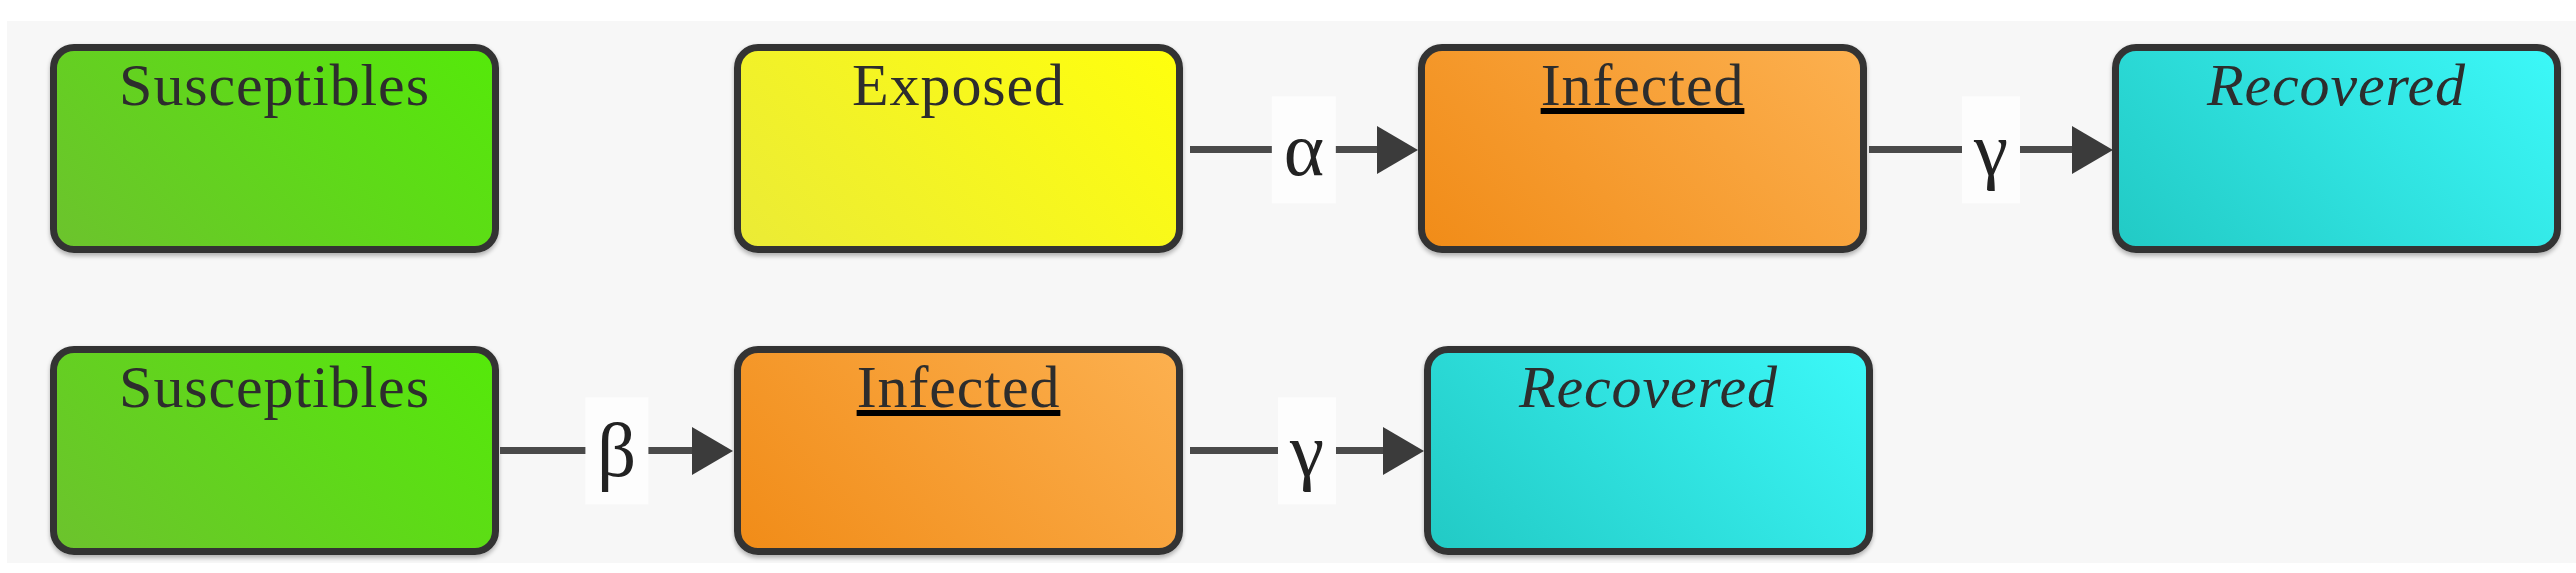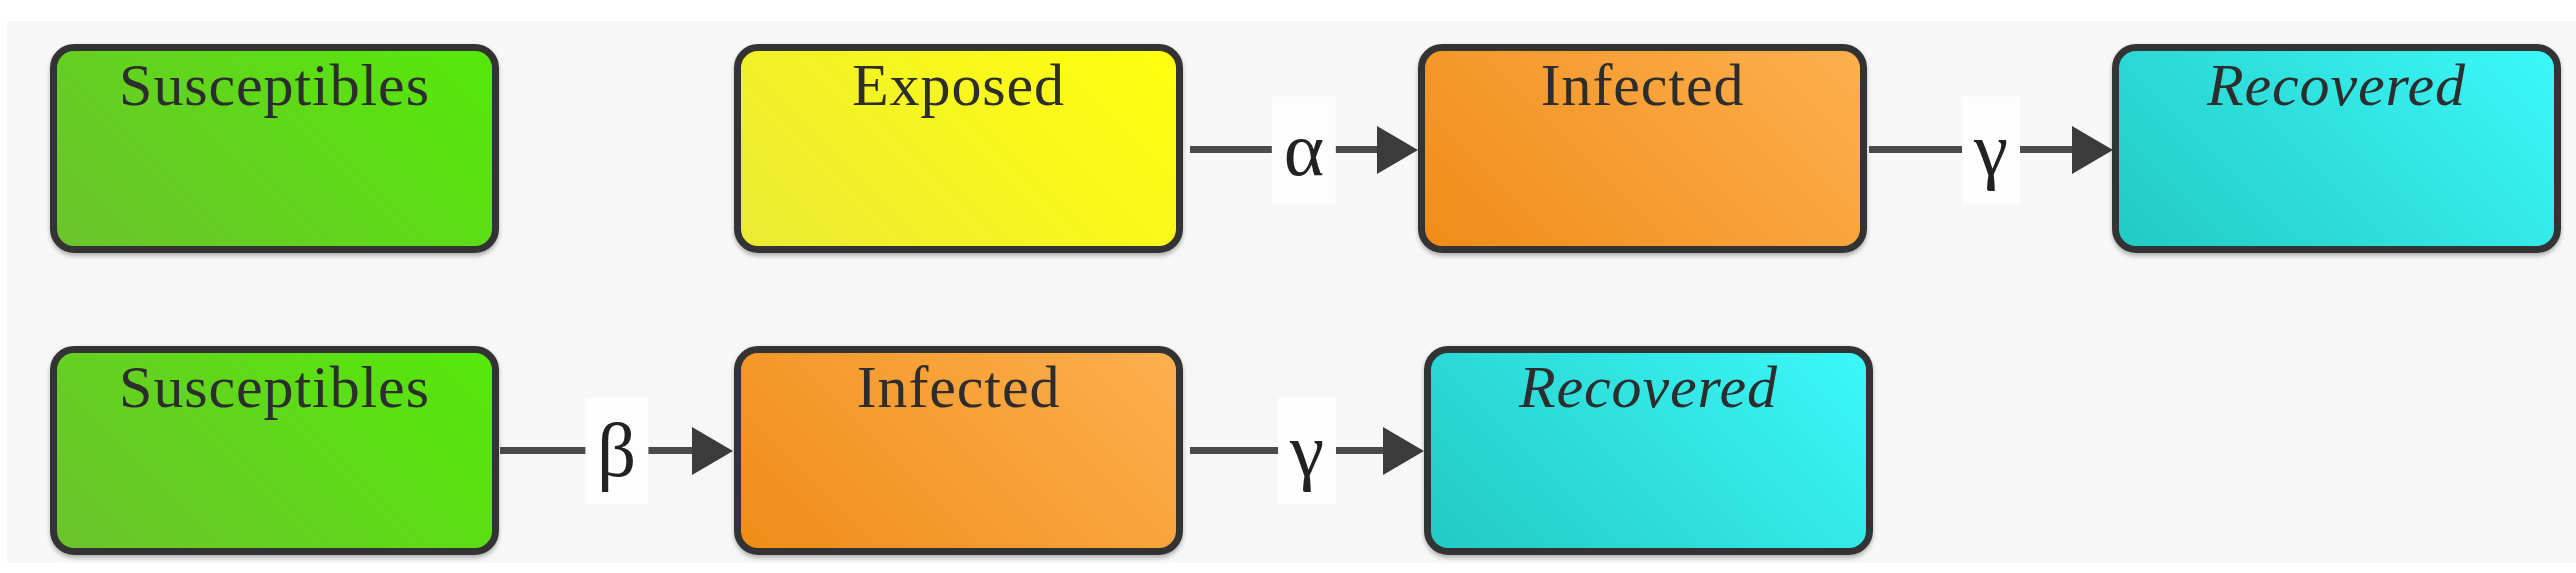--- a/index.html
+++ b/index.html
@@ -26,21 +26,21 @@
     box-sizing:content-box;
   }
   .node .node-label{
     font-size:60px;
     color:#2d2d2d;
     letter-spacing:0.9px;
     white-space:nowrap;
   }
   .green {background:linear-gradient(45deg,#6cc32d 0%,#55e90a 100%);}
   .yellow{background:linear-gradient(45deg,#ebeb36 0%,#ffff0d 100%);}
-  .orange{background:linear-gradient(45deg,#f18c18 0%,#fcb04f 100%);}
+  .orange{background:linear-gradient(45deg,#f18c18 0%,#fcb04f 100%);text-decoration:underline;}
   .cyan  {background:linear-gradient(45deg,#22cac5 0%,#3cf8f8 100%);font-style:italic;}
 
   
   .n-s1{left:50px;  top:44px;}
   .n-e1{left:734px; top:44px;}
   .n-i1{left:1418px;top:44px;}
   .n-r1{left:2112px;top:44px;}
   .n-s2{left:50px;  top:346px;}
   .n-i2{left:734px; top:346px;}
   .n-r2{left:1424px;top:346px;}

